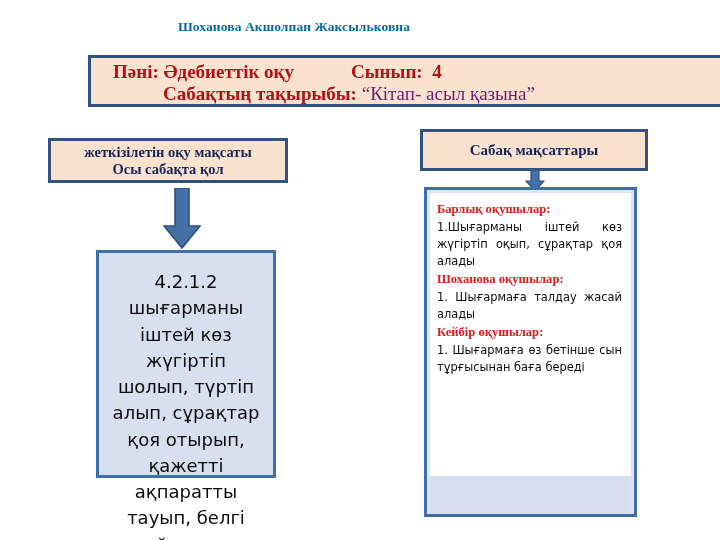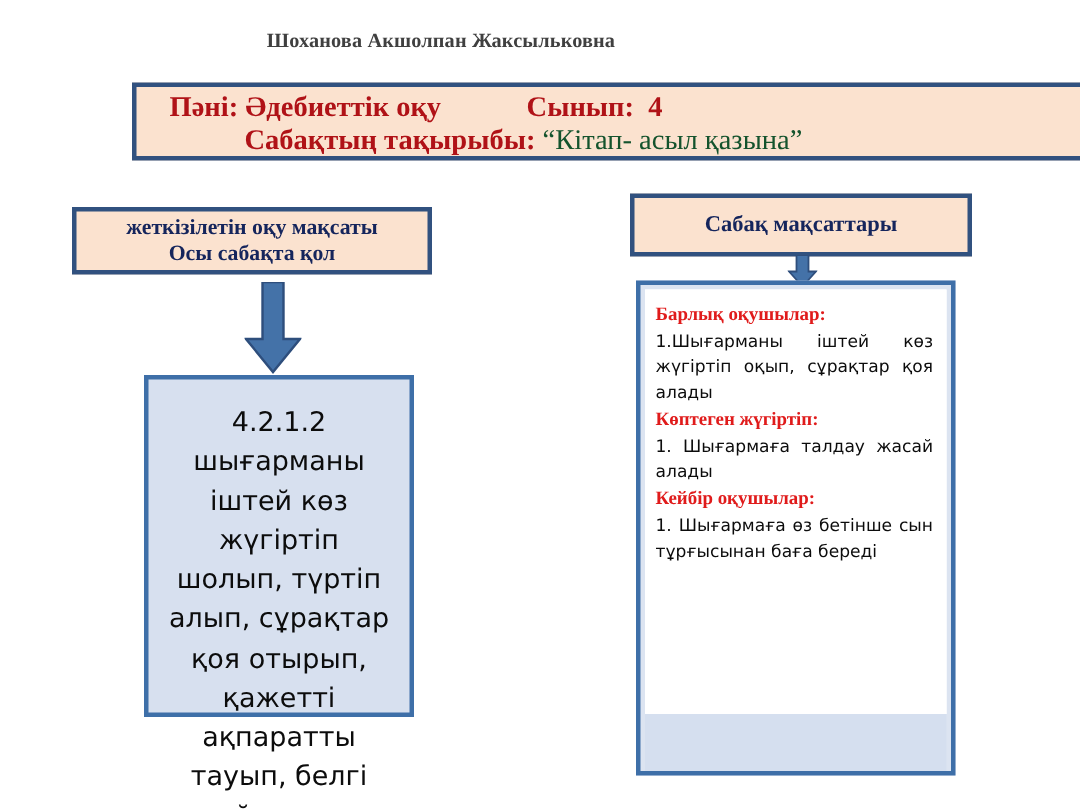--- a/index.html
+++ b/index.html
@@ -23,21 +23,21 @@
   
   .author {
     position: absolute;
     left: 0;
     top: 19px;
     width: 588px;
     text-align: center;
     font-family: "Liberation Serif", serif;
     font-weight: bold;
     font-size: 13.5px;
-    color: #404040;
+    color: #0369a1;
     letter-spacing: 0.1px;
   }
 
   
   .title-box {
     position: absolute;
     left: 88px;
     top: 55px;
     width: 660px;
     height: 52px;
@@ -56,21 +56,21 @@
   .title-line-1 {
     left: 22px;
     top: 3px;
   }
   .title-line-2 {
     left: 72px;
     top: 25px;
   }
   .title-quote {
     font-weight: normal;
-    color: #14532d;
+    color: #701a75;
   }
   .title-quote .qtxt {
     font-family: "Liberation Serif", serif;
   }
 
   
   .left-head {
     position: absolute;
     left: 48px;
     top: 138px;
@@ -230,21 +230,21 @@
       <polygon points="6,0 14,0 14,11 19,11 10,21 1,11 6,11" fill="#4472A8" stroke="#2E4E7C" stroke-width="1.2"></polygon>
     </svg>
   </div>
 
   <div class="right-body">
     <div class="right-inner">
 
       <p class="hdr">Барлық оқушылар:</p>
       <p>1.Шығарманы іштей көз жүгіртіп оқып, сұрақтар қоя алады</p>
 
-      <p class="hdr">Көптеген жүгіртіп:</p>
+      <p class="hdr">Шоханова оқушылар:</p>
       <p>1.  Шығармаға талдау жасай алады</p>
 
       <p class="hdr">Кейбір оқушылар:</p>
       <p>1. Шығармаға өз бетінше сын тұрғысынан баға береді</p>
 
     </div>
     <div class="right-strip"></div>
   </div>
 
 </div>

